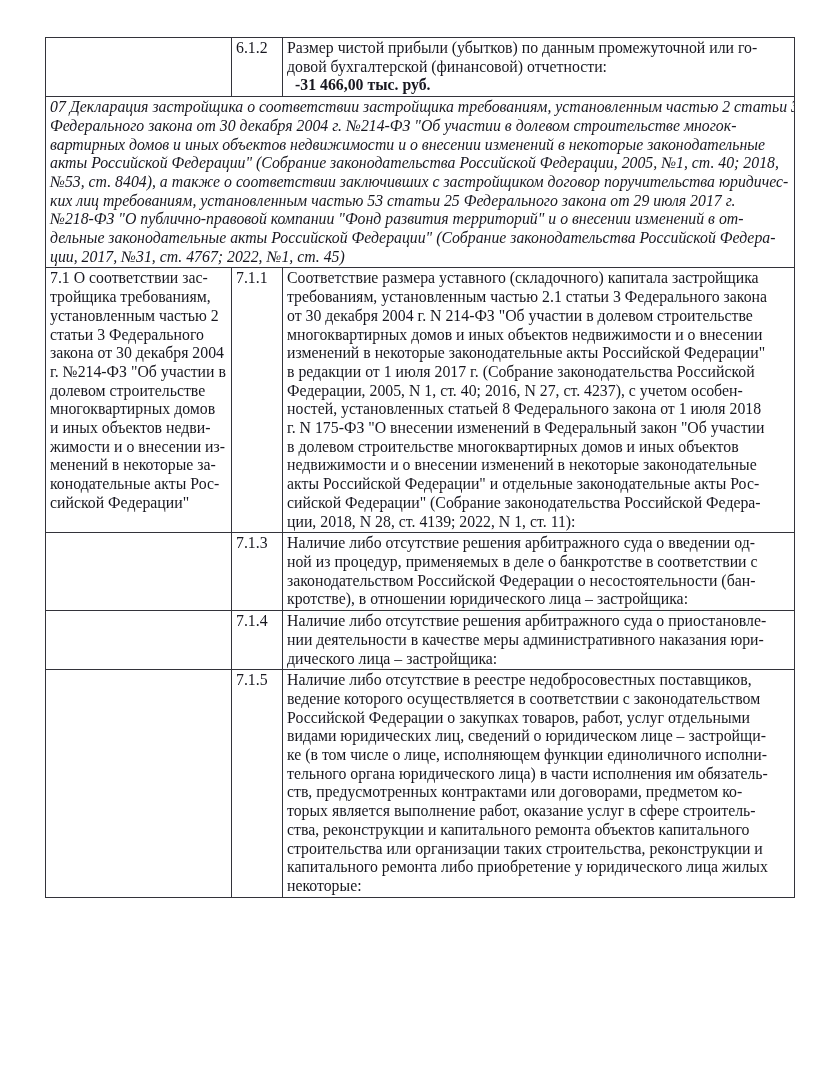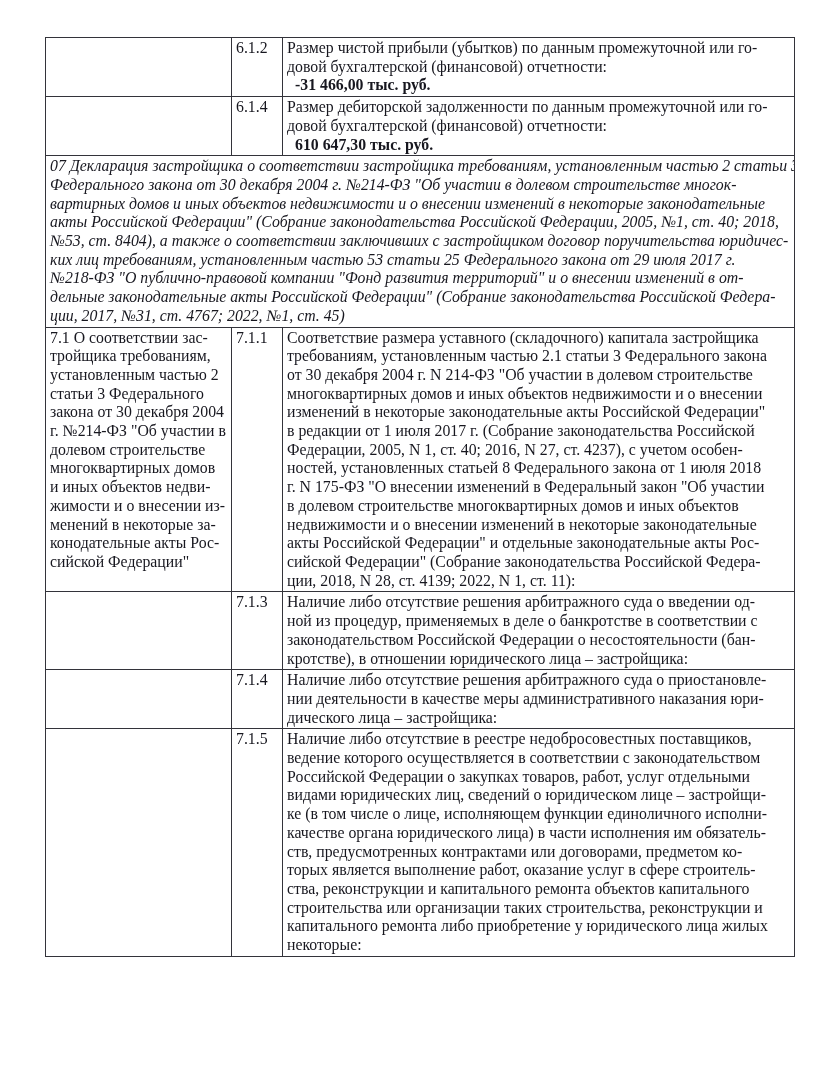--- a/index.html
+++ b/index.html
@@ -60,29 +60,20 @@
       <col style="width:512px">
     </colgroup>
     <tbody>
         <tr>
           <td class="left-cell"></td>
           <td class="num-cell">6.1.2</td>
           <td class="content-cell">
             <div class="ln">Размер чистой прибыли (убытков) по данным промежуточной или го-</div>
             <div class="ln">довой бухгалтерской (финансовой) отчетности:</div>
             <div class="ln bold">-31 466,00 тыс. руб.</div>
-          </td>
-        </tr>
-        <tr>
-          <td class="left-cell"></td>
-          <td class="num-cell">6.1.4</td>
-          <td class="content-cell">
-            <div class="ln">Размер дебиторской задолженности по данным промежуточной или го-</div>
-            <div class="ln">довой бухгалтерской (финансовой) отчетности:</div>
-            <div class="ln bold">610 647,30 тыс. руб.</div>
           </td>
         </tr>
         <tr>
           <td colspan="3" class="section-cell">
             <div class="ln">07 Декларация застройщика о соответствии застройщика требованиям, установленным частью 2 статьи 3</div>
             <div class="ln">Федерального закона от 30 декабря 2004 г. №214-ФЗ "Об участии в долевом строительстве многок-</div>
             <div class="ln">вартирных домов и иных объектов недвижимости и о внесении изменений в некоторые законодательные</div>
             <div class="ln">акты Российской Федерации" (Собрание законодательства Российской Федерации, 2005, №1, ст. 40; 2018,</div>
             <div class="ln">№53, ст. 8404), а также о соответствии заключивших с застройщиком договор поручительства юридичес-</div>
             <div class="ln">ких лиц требованиям, установленным частью 53 статьи 25 Федерального закона от 29 июля 2017 г.</div>
@@ -146,21 +137,21 @@
         </tr>
         <tr>
           <td class="left-cell"></td>
           <td class="num-cell">7.1.5</td>
           <td class="content-cell">
             <div class="ln">Наличие либо отсутствие в реестре недобросовестных поставщиков,</div>
             <div class="ln">ведение которого осуществляется в соответствии с законодательством</div>
             <div class="ln">Российской Федерации о закупках товаров, работ, услуг отдельными</div>
             <div class="ln">видами юридических лиц, сведений о юридическом лице – застройщи-</div>
             <div class="ln">ке (в том числе о лице, исполняющем функции единоличного исполни-</div>
-            <div class="ln">качестве органа юридического лица) в части исполнения им обязатель-</div>
+            <div class="ln">тельного органа юридического лица) в части исполнения им обязатель-</div>
             <div class="ln">ств, предусмотренных контрактами или договорами, предметом ко-</div>
             <div class="ln">торых является выполнение работ, оказание услуг в сфере строитель-</div>
             <div class="ln">ства, реконструкции и капитального ремонта объектов капитального</div>
             <div class="ln">строительства или организации таких строительства, реконструкции и</div>
             <div class="ln">капитального ремонта либо приобретение у юридического лица жилых</div>
             <div class="ln">некоторые:</div>
           </td>
         </tr>
       </tbody>
   </table>

